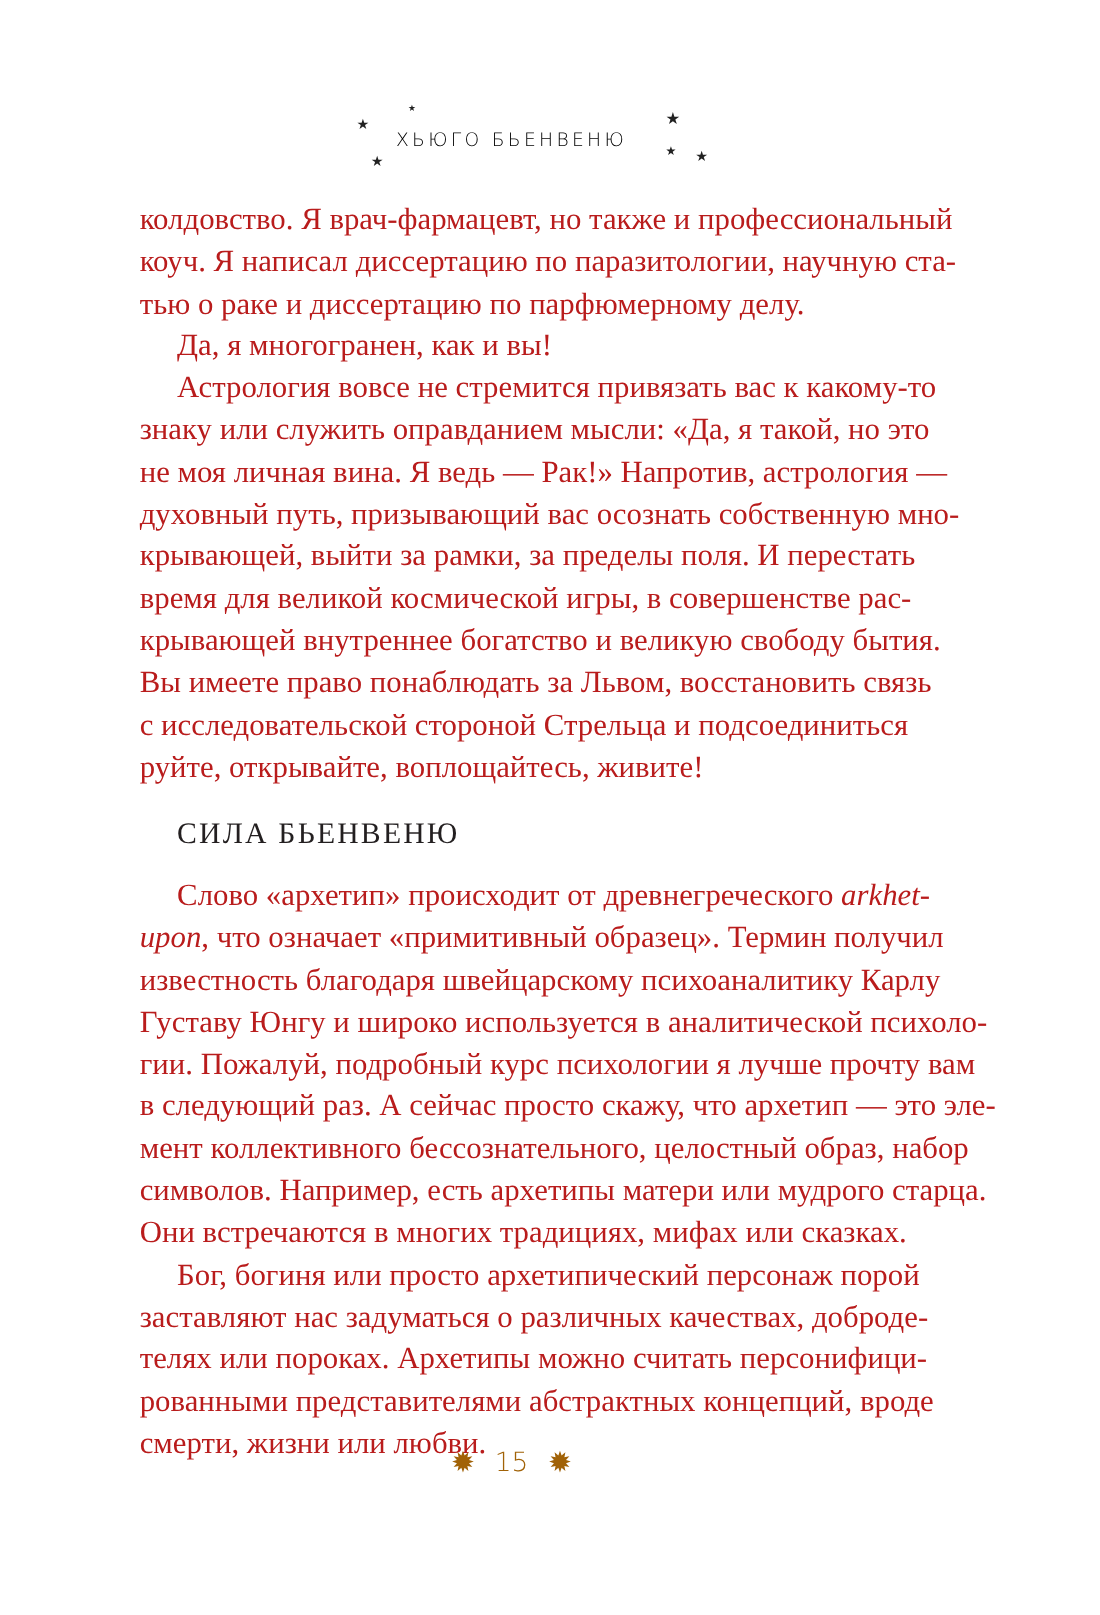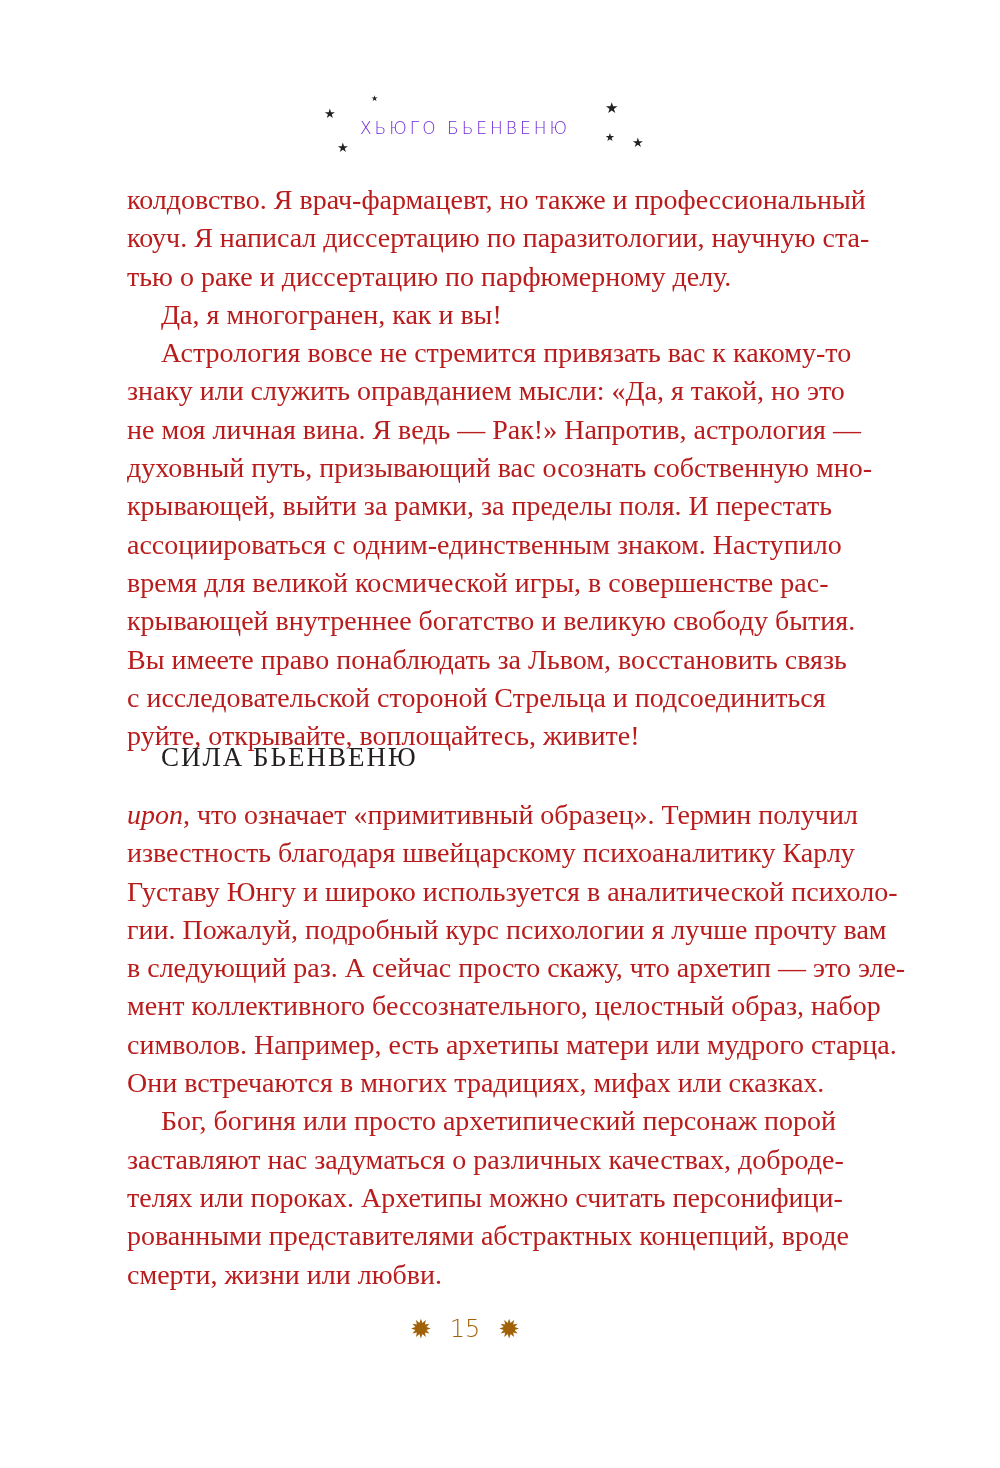--- a/index.html
+++ b/index.html
@@ -1,21 +1,21 @@
 <!DOCTYPE html>
 <html><head>
 <meta charset="utf-8">
 <style>
   html, body { margin:0; padding:0; background:#ffffff; }
   body { width:1000px; height:1468px; position:relative; overflow:hidden; color:#231f20; }
   .header { position:absolute; left:0; top:0; width:1000px; height:170px; }
   .running-head {
     position:absolute; left:355px; top:118px; width:220px; text-align:center;
     font-family:"DejaVu Sans", sans-serif; font-weight:300; font-size:17px; letter-spacing:3px;
-    color:#6d28d9;
+    color:#000000;
   }
   .star { position:absolute; font-family:"DejaVu Sans", sans-serif; color:#222; line-height:1; }
   .text-block {
     position:absolute; left:127px; width:677px;
     font-family:"Liberation Serif", serif; font-size:28px; line-height:38.3px;
     text-align:justify; color:#b91c1c;
   }
   .text-block p { margin:0; text-indent:0; }
   .line { display:block; text-align:justify; text-align-last:justify; white-space:nowrap; }
   .line.last { text-align-last:left; }
@@ -49,33 +49,33 @@
   </p>
   <p style="padding-left:34px;">
     <span class="line last">Да, я многогранен, как и вы!</span>
   </p>
   <p>
     <span class="line" style="padding-left:34px;">Астрология вовсе не стремится привязать вас к какому-то</span>
     <span class="line">знаку или служить оправданием мысли: «Да, я такой, но это</span>
     <span class="line">не моя личная вина. Я ведь — Рак!» Напротив, астрология —</span>
     <span class="line">духовный путь, призывающий вас осознать собственную мно-</span>
     <span class="line">крывающей, выйти за рамки, за пределы поля. И перестать</span>
-    <span class="line">ассоциироваться с одним-единственным знаком. Наступило</span>
     <span class="line">время для великой космической игры, в совершенстве рас-</span>
     <span class="line">крывающей внутреннее богатство и великую свободу бытия.</span>
     <span class="line">Вы имеете право понаблюдать за Львом, восстановить связь</span>
     <span class="line">с исследовательской стороной Стрельца и подсоединиться</span>
     <span class="line last">руйте, открывайте, воплощайтесь, живите!</span>
   </p>
 </div>
 
 <div class="heading">СИЛА БЬЕНВЕНЮ</div>
 
 <div class="text-block" style="top:796px;">
   <p>
+    <span class="line" style="padding-left:34px;"><span>Слово «архетип» происходит от древнегреческого </span><em>arkhet-</em></span>
     <span class="line"><em>upon</em><span>, что означает «примитивный образец». Термин получил</span></span>
     <span class="line">известность благодаря швейцарскому психоаналитику Карлу</span>
     <span class="line">Густаву Юнгу и широко используется в аналитической психоло-</span>
     <span class="line">гии. Пожалуй, подробный курс психологии я лучше прочту вам</span>
     <span class="line">в следующий раз. А сейчас просто скажу, что архетип — это эле-</span>
     <span class="line">мент коллективного бессознательного, целостный образ, набор</span>
     <span class="line">символов. Например, есть архетипы матери или мудрого старца.</span>
     <span class="line last">Они встречаются в многих традициях, мифах или сказках.</span>
   </p>
   <p>

